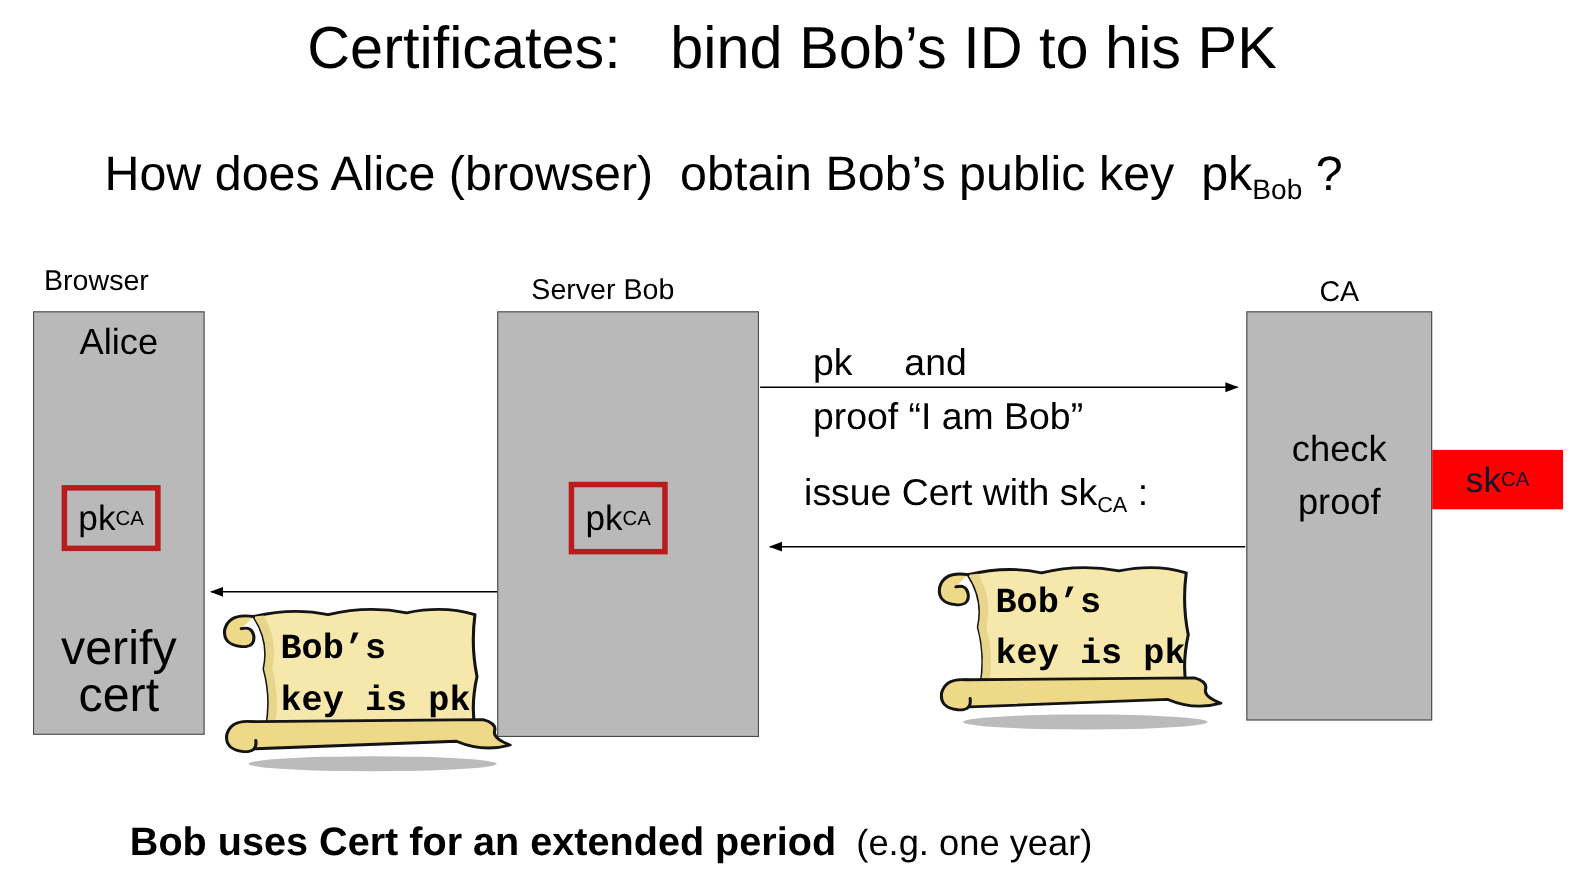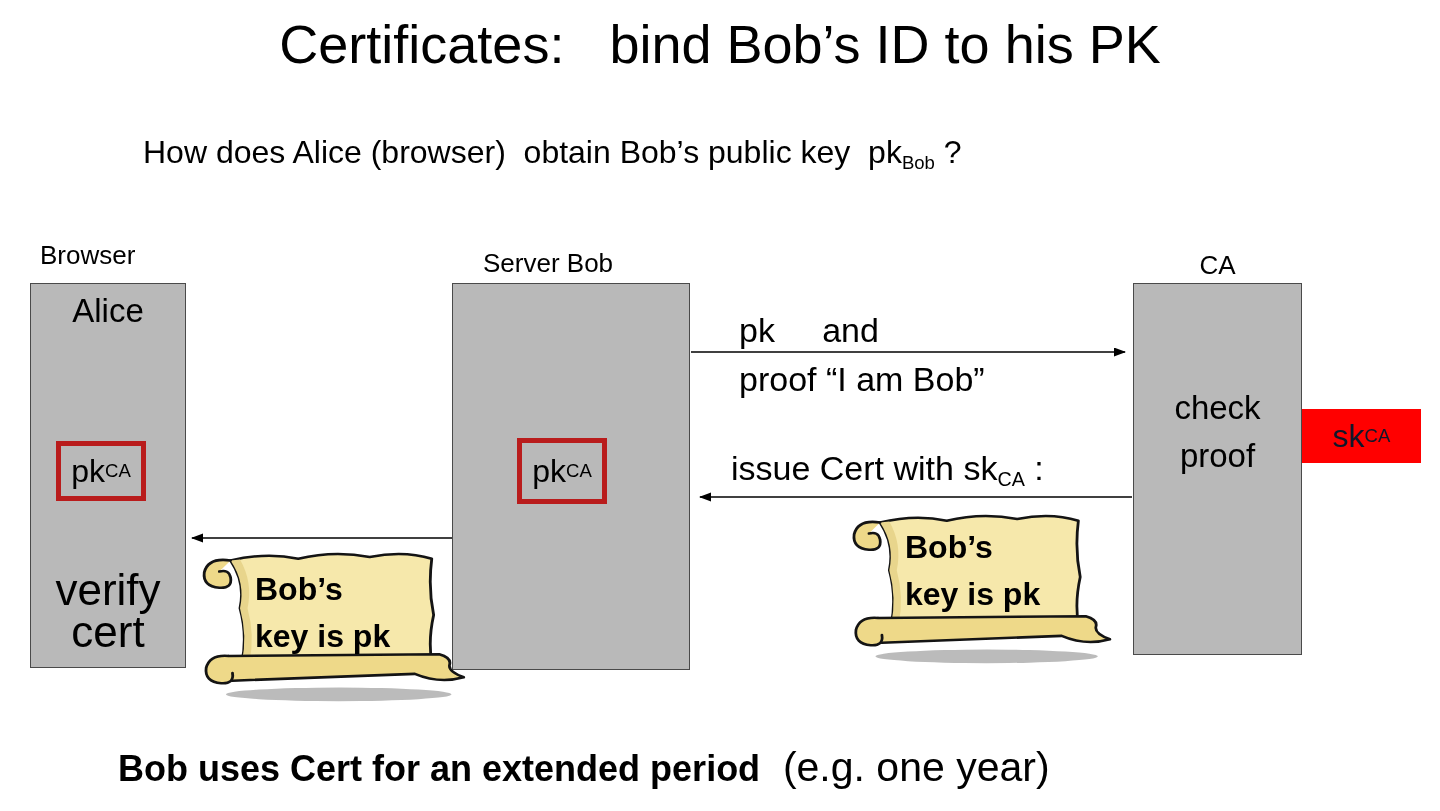--- a/index.html
+++ b/index.html
@@ -3,21 +3,21 @@
 <meta charset="utf-8">
 <style>
   * { margin:0; padding:0; box-sizing:border-box; }
   html,body { background:#fff; }
   body { font-family:"Liberation Sans", sans-serif; color:#000; }
   .slide { position:relative; width:1440px; height:811px; background:#fff; overflow:hidden; }
   .abs { position:absolute; }
 
   .title { top:8px; left:0; width:100%; text-align:center; font-size:54px; font-weight:400;
            line-height:72px; white-space:pre; }
-  .question { top:134px; left:95px; font-size:32px; white-space:pre;margin-left:48px; }
+  .question { top:134px; left:95px; font-size:44px; white-space:pre; }
   sub.s { font-size:0.58em; vertical-align:-0.32em; white-space:pre; }
 
   .box-label { font-size:26px; }
   .browser-label { left:40px; top:240px; }
   .bob-label { left:483px; top:248px; }
   .ca-label { left:1133px; top:250px; width:169px; text-align:center; }
 
   .gray-box { background:#b9b9b9; border:1px solid #4a4a4a; }
   .alice-box { left:30px; top:283px; width:156px; height:385px; }
   .bob-box   { left:452px; top:283px; width:238px; height:387px; }
@@ -31,36 +31,36 @@
 
   .inner-key { border:5px solid #b91c1c; display:flex; align-items:center; justify-content:center;
                font-size:32px; }
   .alice-key { left:25px; top:157px; width:90px; height:60px; }
   .bob-key   { left:64px; top:154px; width:90px; height:66px; }
 
   .sk-box { left:1302px; top:409px; width:119px; height:54px; background:#ff0000; color:#0f172a;
             display:flex; align-items:center; justify-content:center; font-size:32px; }
 
   .msg-enroll { left:739px; top:306px; font-size:34px; line-height:49px; white-space:pre; }
-  .msg-issue  { left:731px; top:449px; font-size:34px; white-space:pre; }
+  .msg-issue  { left:731px; top:429px; font-size:34px; white-space:pre; }
 
   .arrows { left:0; top:0; pointer-events:none; }
 
-  .scroll { pointer-events:none; }
+  .scroll { pointer-events:none;font-family:Liberation Mono, monospace; }
   .scroll-left  { left:193px; top:540px; width:282px; height:162px; }
   .scroll-right { left:843px; top:502px; width:278px; height:162px; }
   .scroll svg.paper { position:absolute; left:0; top:0; width:100%; height:100%; }
   .scroll-text { position:absolute; font-weight:bold; font-size:32px; line-height:47px;
                  white-space:pre-line; }
   .scroll-left .scroll-text  { left:62px; top:26px; }
   .scroll-right .scroll-text { left:62px; top:22px; }
 
   .footer { left:118px; top:744px; white-space:pre; }
   .footer .fb { font-size:36px; font-weight:bold; }
-  .footer .fn { font-size:41px; }
+  .footer .fn { font-size:33px; }
 
   .defs-holder { position:absolute; width:0; height:0; overflow:hidden; }
 </style>
 </head>
 <body>
 
 <div class="slide">
 
   <h1 class="abs title">Certificates:   bind Bob’s ID to his PK</h1>
 

